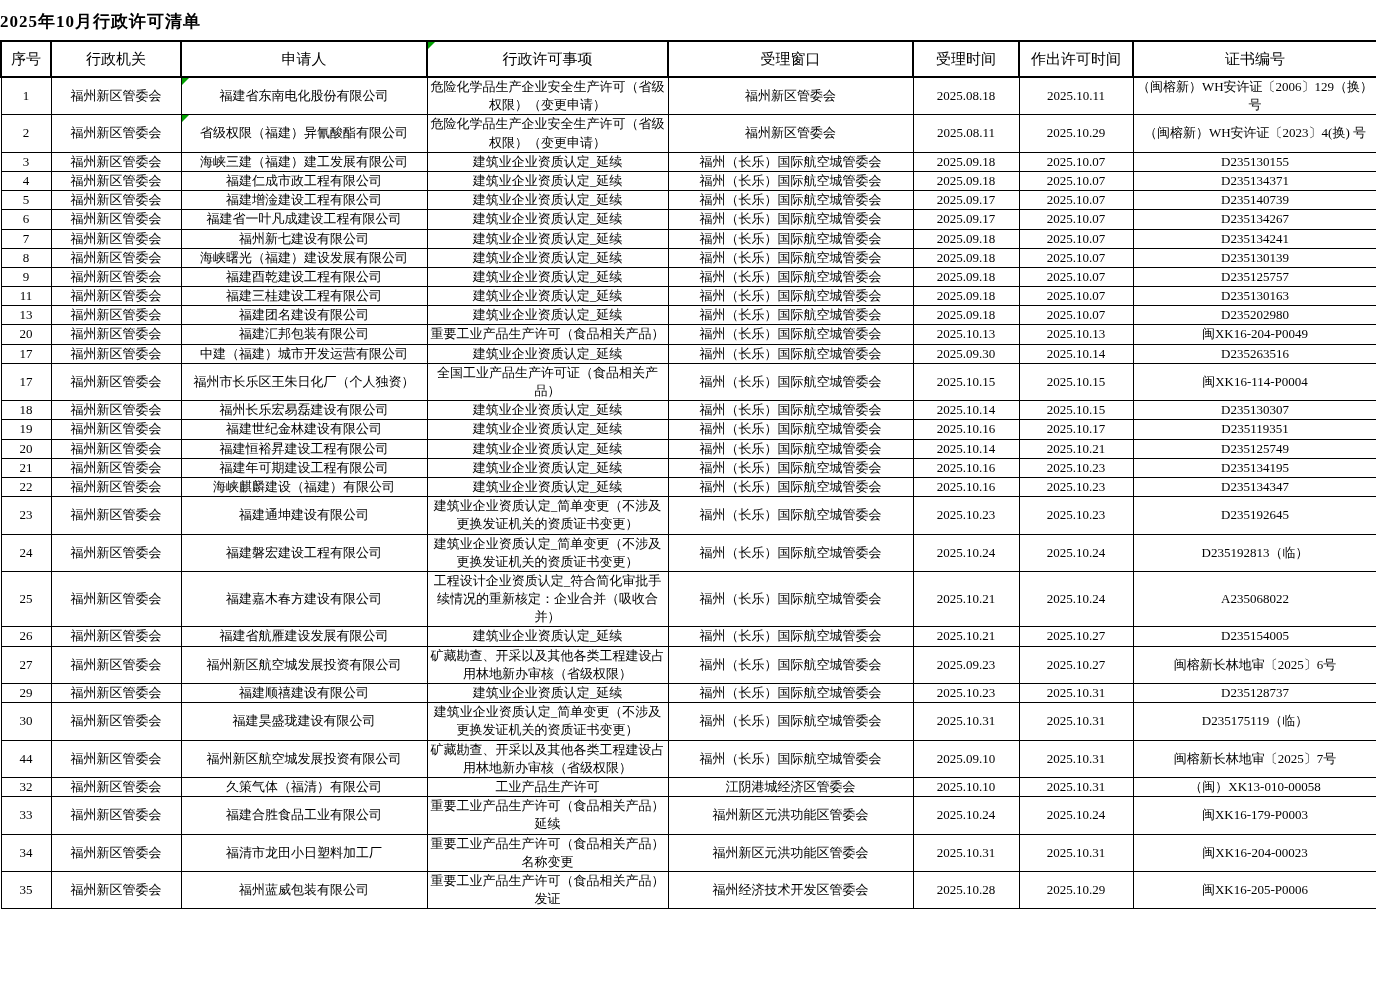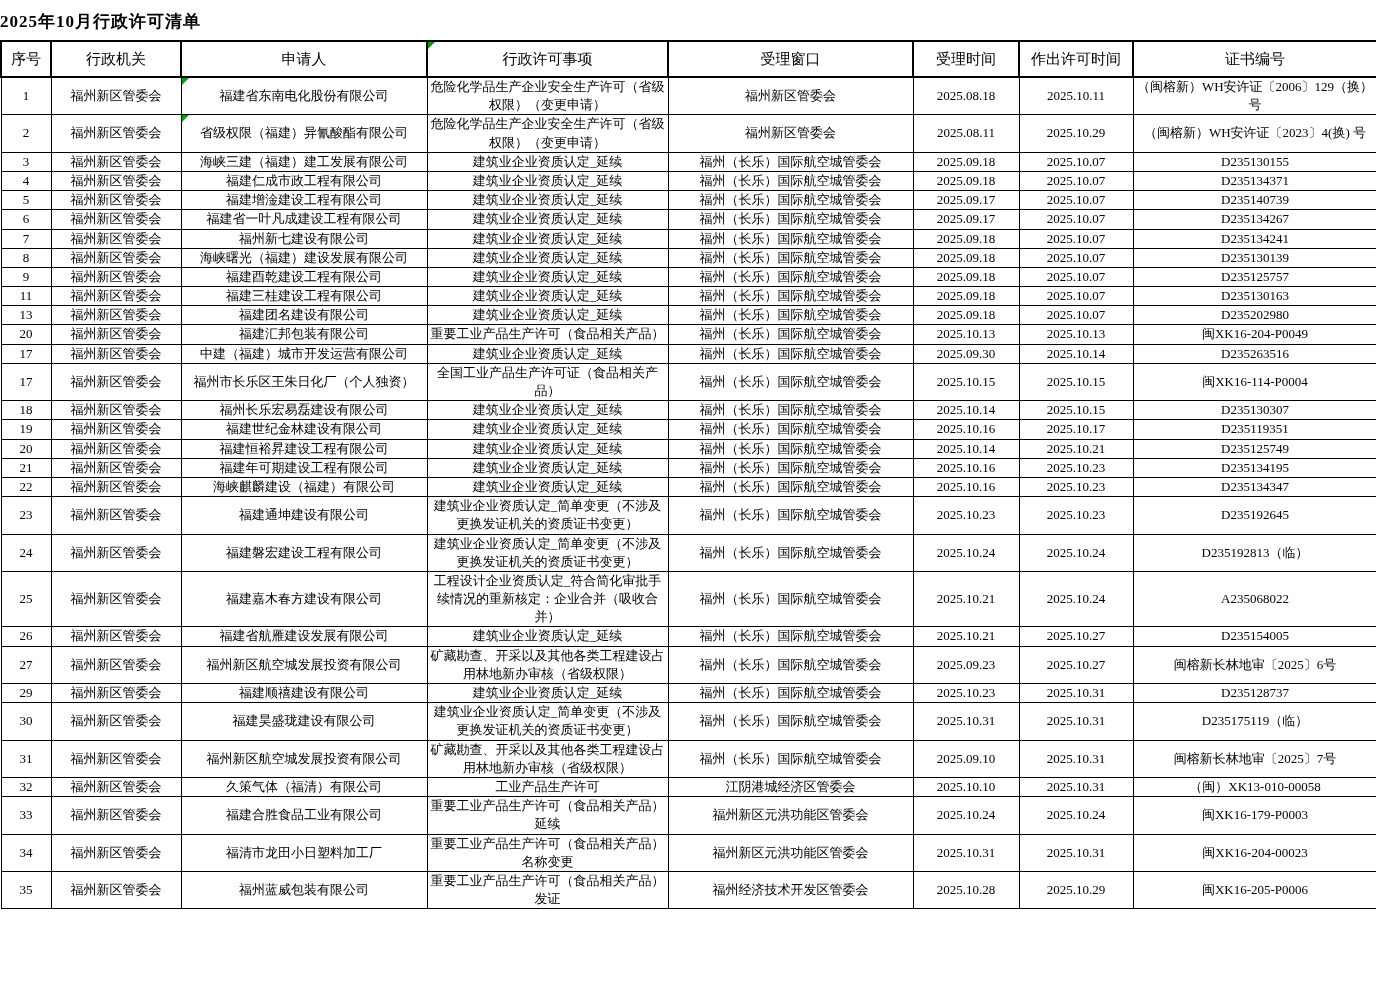--- a/index.html
+++ b/index.html
@@ -330,21 +330,21 @@
           <td>30</td>
           <td>福州新区管委会</td>
           <td>福建昊盛珑建设有限公司</td>
           <td>建筑业企业资质认定_简单变更（不涉及更换发证机关的资质证书变更）</td>
           <td>福州（长乐）国际航空城管委会</td>
           <td>2025.10.31</td>
           <td>2025.10.31</td>
           <td>D235175119（临）</td>
         </tr>
         <tr>
-          <td>31</td>
+          <td>44</td>
           <td>福州新区管委会</td>
           <td>福州新区航空城发展投资有限公司</td>
           <td>矿藏勘查、开采以及其他各类工程建设占用林地新办审核（省级权限）</td>
           <td>福州（长乐）国际航空城管委会</td>
           <td>2025.09.10</td>
           <td>2025.10.31</td>
           <td>闽榕新长林地审〔2025〕7号</td>
         </tr>
         <tr>
           <td>32</td>

